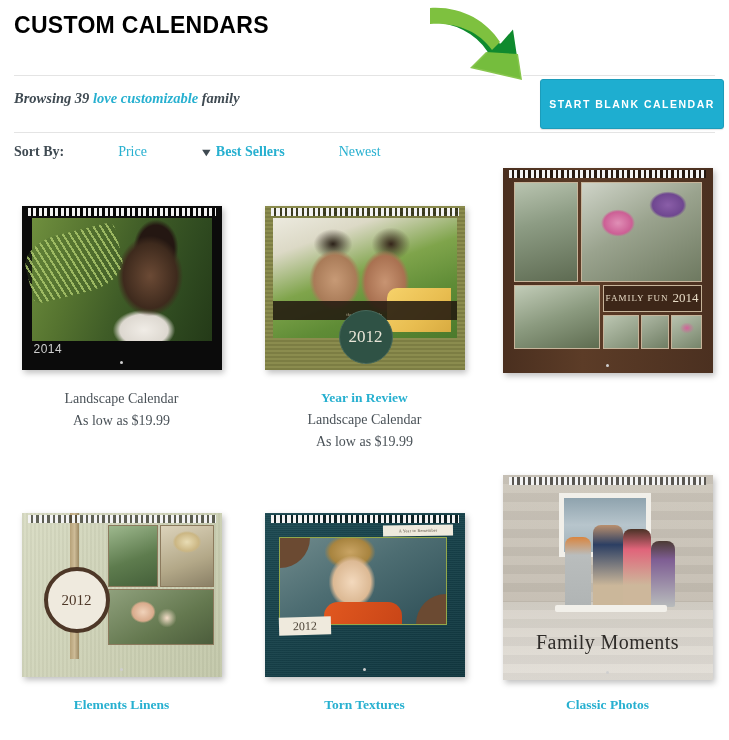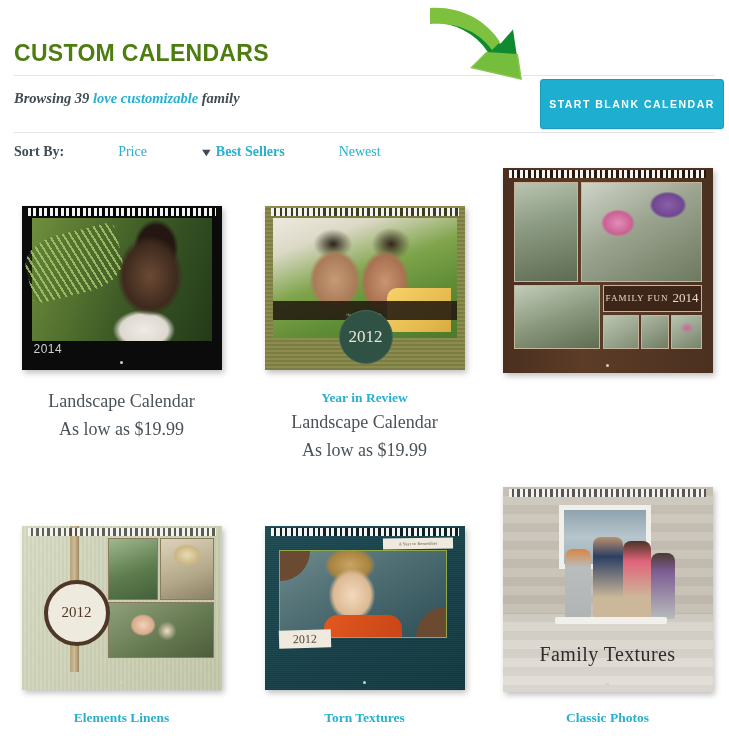--- a/index.html
+++ b/index.html
@@ -18,26 +18,26 @@
 
   
   .page {
     position: relative;
     width: 729px;
     height: 740px;
   }
   .page-title {
     position: absolute;
     left: 14px;
-    top: 40px;
+    top: 12px;
     font-family: "Liberation Sans", sans-serif;
     font-weight: bold;
     font-size: 23px;
     letter-spacing: 0.3px;
-    color: #4d7c0f;
+    color: #000000;
   }
   .rule {
     position: absolute;
     left: 14px;
     width: 701px;
     height: 1px;
     background: #e4e4e4;
   }
   .rule-top  { top: 75px; }
   .rule-mid  { top: 132px; }
@@ -393,21 +393,21 @@
   }
   .prod-name {
     font-family: "Liberation Serif", serif;
     font-weight: bold;
     font-size: 13.5px;
     color: #27b0d0;
     cursor: pointer;
   }
   .prod-type, .prod-price {
     font-family: "Liberation Serif", serif;
-    font-size: 18px;
+    font-size: 14px;
     color: #4a5258;
   }
   .pager {
     margin-top: 9px;
     display: flex;
     justify-content: center;
     gap: 6px;
   }
   .pager .dot {
     width: 7px; height: 7px; border-radius: 50%;
@@ -557,21 +557,21 @@
         <div class="thumb-wrap sq">
           <div class="cal square c6">
             <div class="spiral"></div>
             <div class="photo">
               <div class="window"></div>
               <div class="pp f1"></div>
               <div class="pp f2"></div>
               <div class="pp f3"></div>
               <div class="pp f4"></div>
               <div class="swing"></div>
-              <div class="caption">Family Textures</div>
+              <div class="caption">Family Moments</div>
             </div>
             <div class="cal-dot"></div>
           </div>
         </div>
         <div class="caption-block">
           <div class="prod-name">Classic Photos</div>
         </div>
       </div>
 
     </div>

